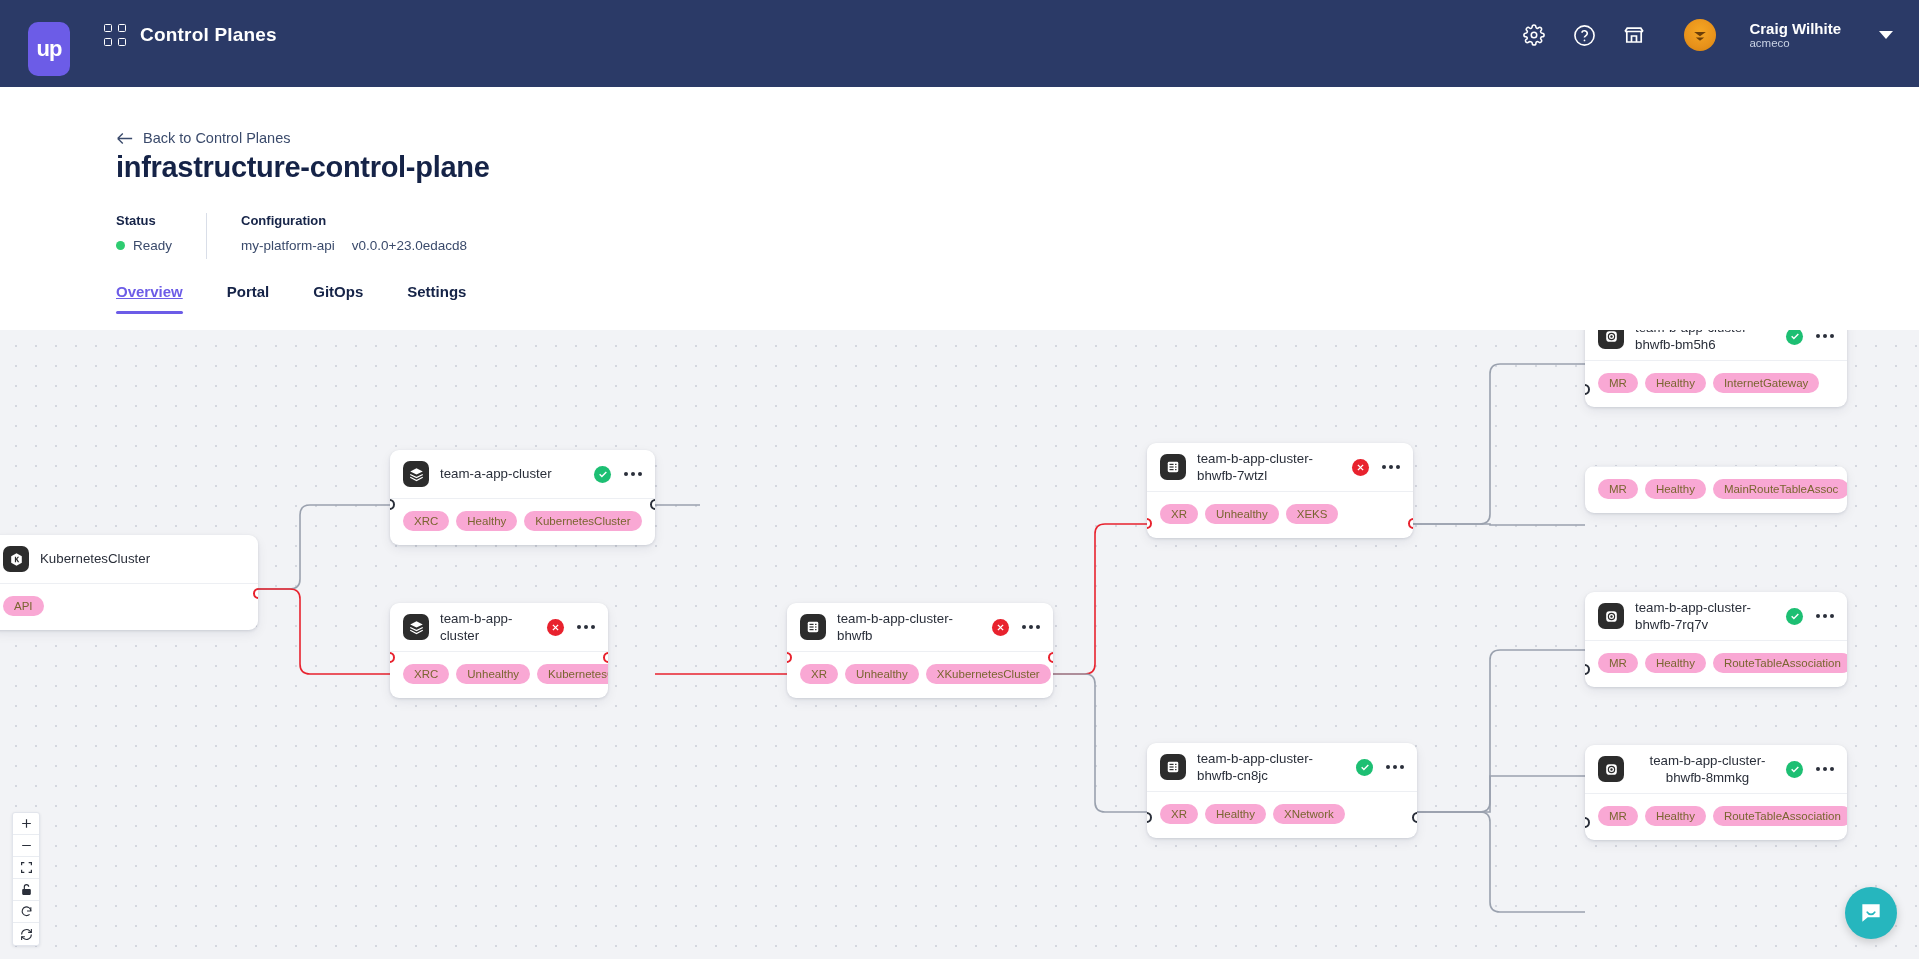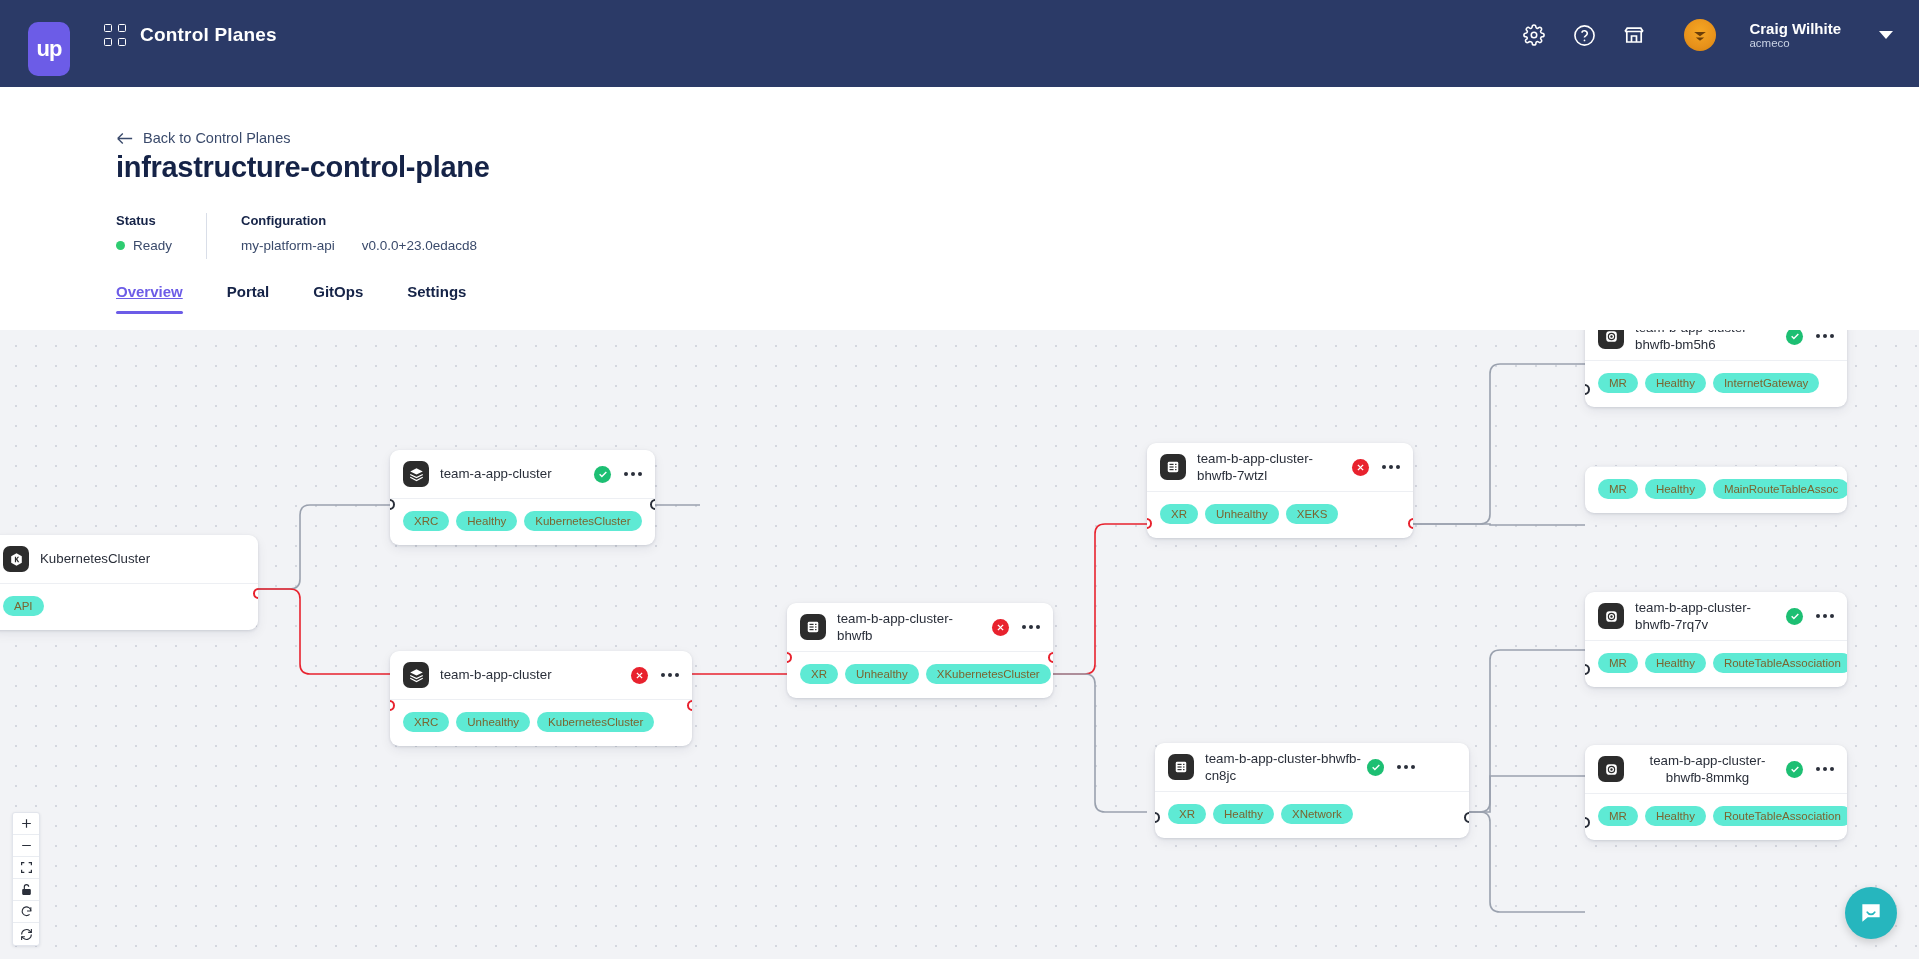--- a/index.html
+++ b/index.html
@@ -66,21 +66,21 @@
   .page-title {
     position:absolute; left:116px; top:64px;
     font-size:29px; font-weight:bold; color:#152347; letter-spacing:-.3px;
   }
   .meta-row { position:absolute; left:116px; top:126px; display:flex; align-items:flex-start; }
   .meta-block { display:flex; flex-direction:column; gap:10px; }
   .meta-label { font-size:13px; font-weight:bold; color:#152347; }
   .meta-val { font-size:13.5px; color:#3A4A6B; display:flex; align-items:center; gap:8px; }
   .dot-ok { width:9px; height:9px; border-radius:50%; background:#2ECC71; display:inline-block; }
   .meta-sep { width:1px; height:46px; background:#D9DEE8; margin:0 34px; }
-  .cfg-vals { display:flex; gap:27px; font-size:13.5px; color:#3A4A6B; }
+  .cfg-vals { display:flex; gap:17px; font-size:13.5px; color:#3A4A6B; }
 
   .tabs { position:absolute; left:116px; top:196px; display:flex; gap:0; }
   .tab {
     font-size:15px; font-weight:bold; color:#152347;
     padding:0 22px 14px 22px; cursor:pointer; position:relative;
   }
   .tab:first-child { padding-left:0;text-decoration:underline; }
   .tab.active { color:#6C5CE7; }
   .tab.active::after {
     content:""; position:absolute; left:0; right:22px; bottom:0;
@@ -110,21 +110,21 @@
   }
   .node-name { font-size:13.3px; color:#2A2F3A; line-height:1.3; flex:1 1 auto; padding-right:6px; }
   .st { width:17px; height:17px; border-radius:50%; flex:0 0 auto; display:flex; align-items:center; justify-content:center; }
   .st.ok { background:#1DBF73; }
   .st.bad { background:#E8222E; }
   .kebab { display:flex; gap:3px; margin-left:13px; flex:0 0 auto; cursor:pointer; }
   .kebab b { width:4px; height:4px; border-radius:50%; background:#2A2F3A; display:block; }
   .node-div { height:1px; background:#EDEFF3; }
   .node-tags { display:flex; gap:7px; padding:12px 13px 14px 13px; }
   .tag {
-    background:#5eead4; color:#7A6530; font-size:11.5px;
+    background:#f9a8d4; color:#7A6530; font-size:11.5px;
     border-radius:11px; padding:4px 11px; white-space:nowrap;
   }
 
   
   .hdl {
     position:absolute; width:11px; height:11px; border-radius:50%;
     background:#fff; border:2.6px solid #2A2F3A; z-index:6;
   }
   .hdl.bad { border-color:#E8222E; }
 
@@ -301,21 +301,21 @@
     <div class="node-div"></div>
     <div class="node-tags">
       <span class="tag">XRC</span>
       <span class="tag">Healthy</span>
       <span class="tag">KubernetesCluster</span>
     </div>
     <span class="hdl" style="left:-6px; top:49px;"></span>
     <span class="hdl" style="right:-6px; top:49px;"></span>
   </div>
 
-  <div class="node" style="left:390px; top:273px; width:302px;margin-top:48px;">
+  <div class="node" style="left:390px; top:273px; width:218px;">
     <div class="node-head">
       <span class="node-icon">
         <svg width="15" height="15" viewBox="0 0 24 24" fill="#fff">
           <path d="M12 2L2 7l10 5 10-5z"></path>
             <path d="M2 12l10 5 10-5" stroke="#fff" stroke-width="2" fill="none"></path>
           <path d="M2 16.5l10 5 10-5" stroke="#fff" stroke-width="2" fill="none"></path>
         </svg>
       </span>
       <span class="node-name">team-b-app-cluster</span>
       <span class="st bad">
@@ -402,21 +402,21 @@
     <div class="node-div"></div>
     <div class="node-tags">
       <span class="tag">XR</span>
       <span class="tag">Unhealthy</span>
       <span class="tag">XEKS</span>
     </div>
     <span class="hdl bad" style="left:-6px; top:75px;"></span>
     <span class="hdl bad" style="right:-6px; top:75px;"></span>
   </div>
 
-  <div class="node" style="left:1147px; top:413px; width:314px;margin-left:8px;">
+  <div class="node" style="left:1147px; top:413px; width:270px;">
     <div class="node-head">
       <span class="node-icon">
         <svg width="14" height="14" viewBox="0 0 24 24">
           <rect x="3" y="3" width="18" height="18" rx="2.5" fill="#fff"></rect>
           <rect x="6" y="6.5" width="7" height="2" fill="#2C2C2C"></rect>
           <rect x="6" y="11" width="7" height="2" fill="#2C2C2C"></rect>
           <rect x="6" y="15.5" width="7" height="2" fill="#2C2C2C"></rect>
           <rect x="15.5" y="6.5" width="2.5" height="2" fill="#2C2C2C"></rect>
           <rect x="15.5" y="11" width="2.5" height="2" fill="#2C2C2C"></rect>
           <rect x="15.5" y="15.5" width="2.5" height="2" fill="#2C2C2C"></rect>

